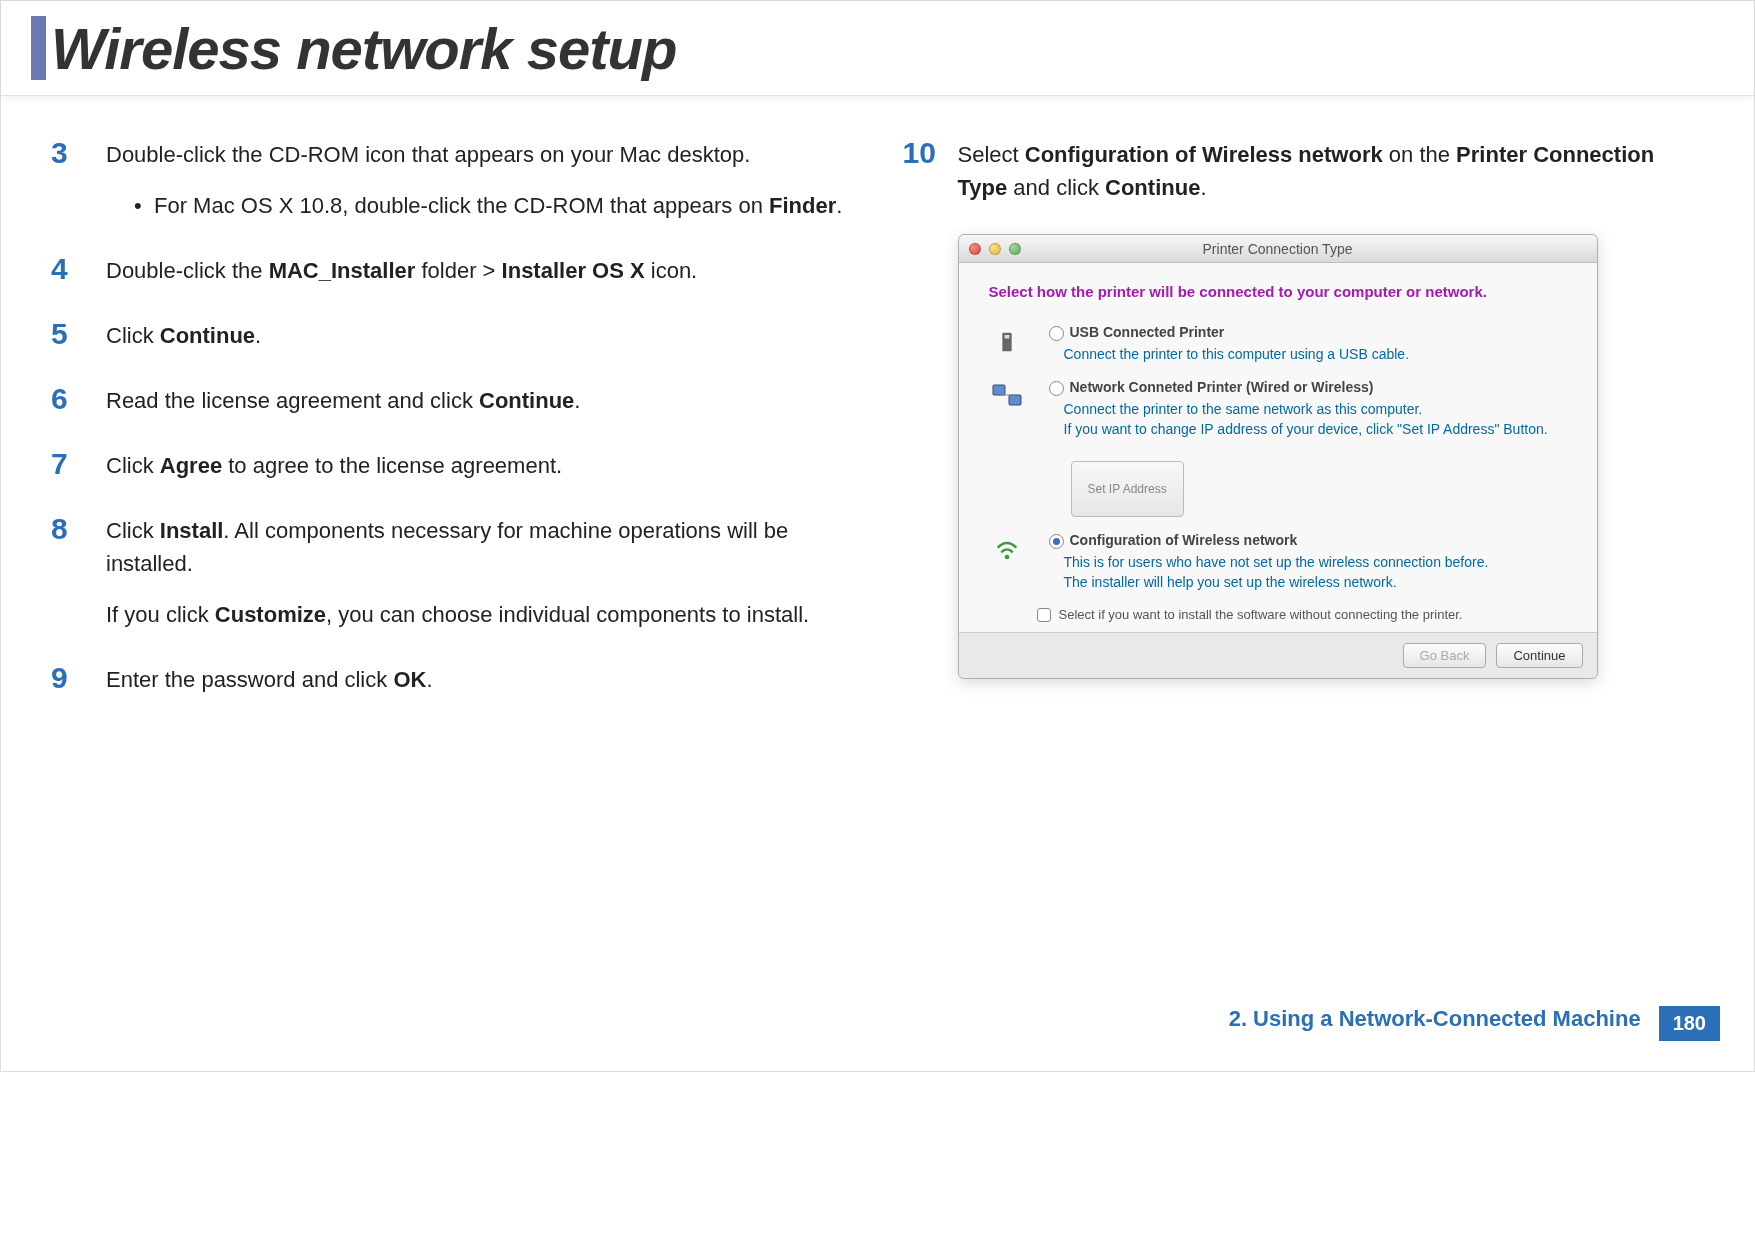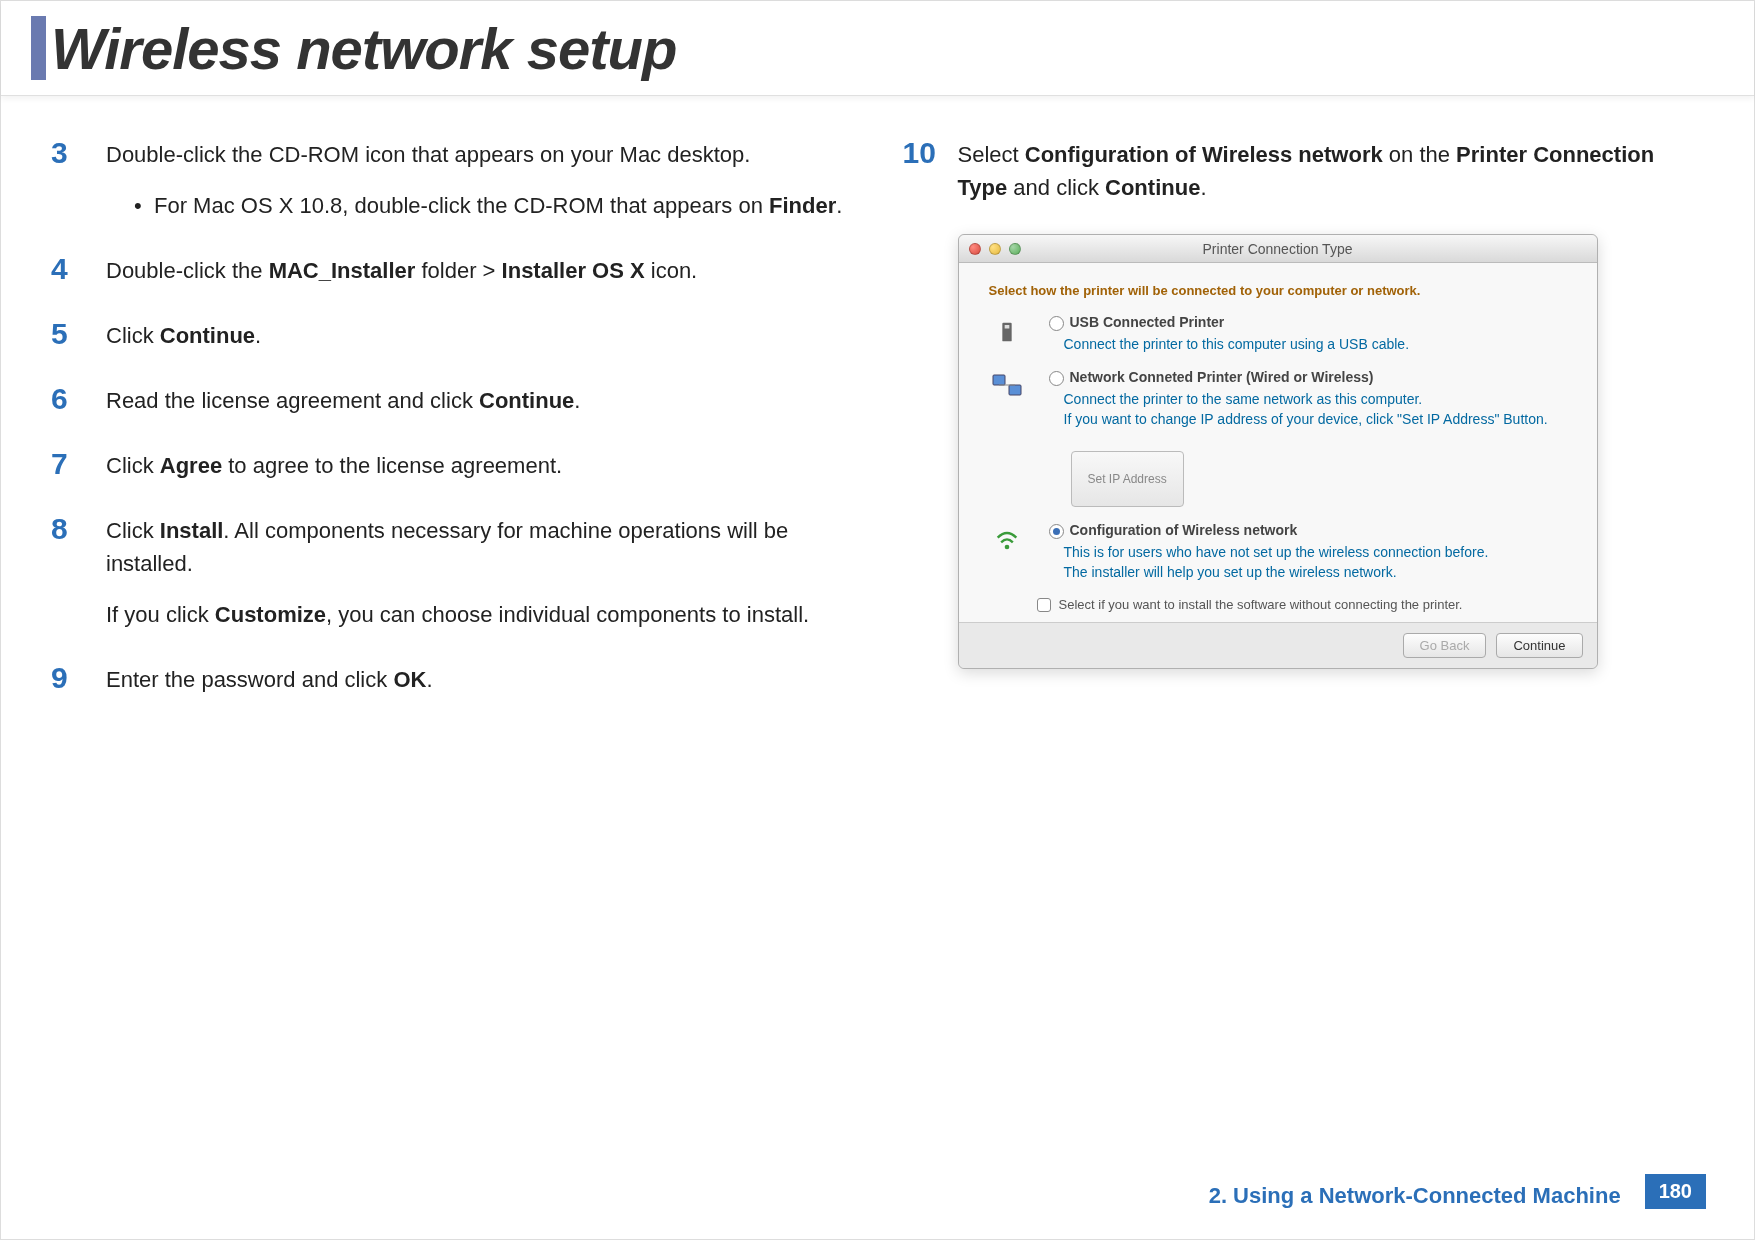--- a/index.html
+++ b/index.html
@@ -6,21 +6,21 @@
   body {
     font-family: "Myriad Pro", "Segoe UI", Arial, sans-serif;
     background: #fff;
     width: 1755px;
     height: 1240px;
     position: relative;
     overflow: hidden;
   }
   .page {
     width: 1755px;
-    height: 1240px;
+    height: 1072px;
     border: 1px solid #ddd;
     position: relative;
     background: #fff;
   }
   .header {
     position: relative;
     height: 95px;
     display: flex;
     align-items: center;
     padding-left: 30px;
@@ -113,23 +113,23 @@
     font-size: 14px;
     color: #555;
   }
   .mac-body {
     padding: 20px 30px 10px 30px;
     background: #f8f8f8;
     position: relative;
   }
   .mac-heading {
     font-weight: 700;
-    font-size: 13px;
-    color: #a16207;
-    margin-bottom: 16px;
+    font-size: 15px;
+    color: #a21caf;
+    margin-bottom: 24px;
   }
   .option-row {
     display: flex;
     align-items: flex-start;
     margin-bottom: 15px;
     gap: 24px;
     position: relative;
   }
   .option-icon {
     width: 36px;
@@ -183,24 +183,24 @@
     border: 1px solid #aaa;
     border-radius: 4px;
     color: #333;
   }
   .mac-btn.disabled { color: #aaa; text-align: center; }
 
   
   .page-footer {
     position: absolute;
     bottom: 30px;
-    right: 48px;
-    display: flex;
-    align-items: flex-end;
-    gap: 24px;
+    right: 34px;
+    display: flex;
+    align-items: flex-start;
+    gap: 18px;
     font-size: 22px;
     font-weight: 700;
     color: #2b6fb8;
   }
   .page-num {
     background: #2b6fb8;
     color: #fff;
     padding: 6px 14px;
     font-size: 20px;
   }

